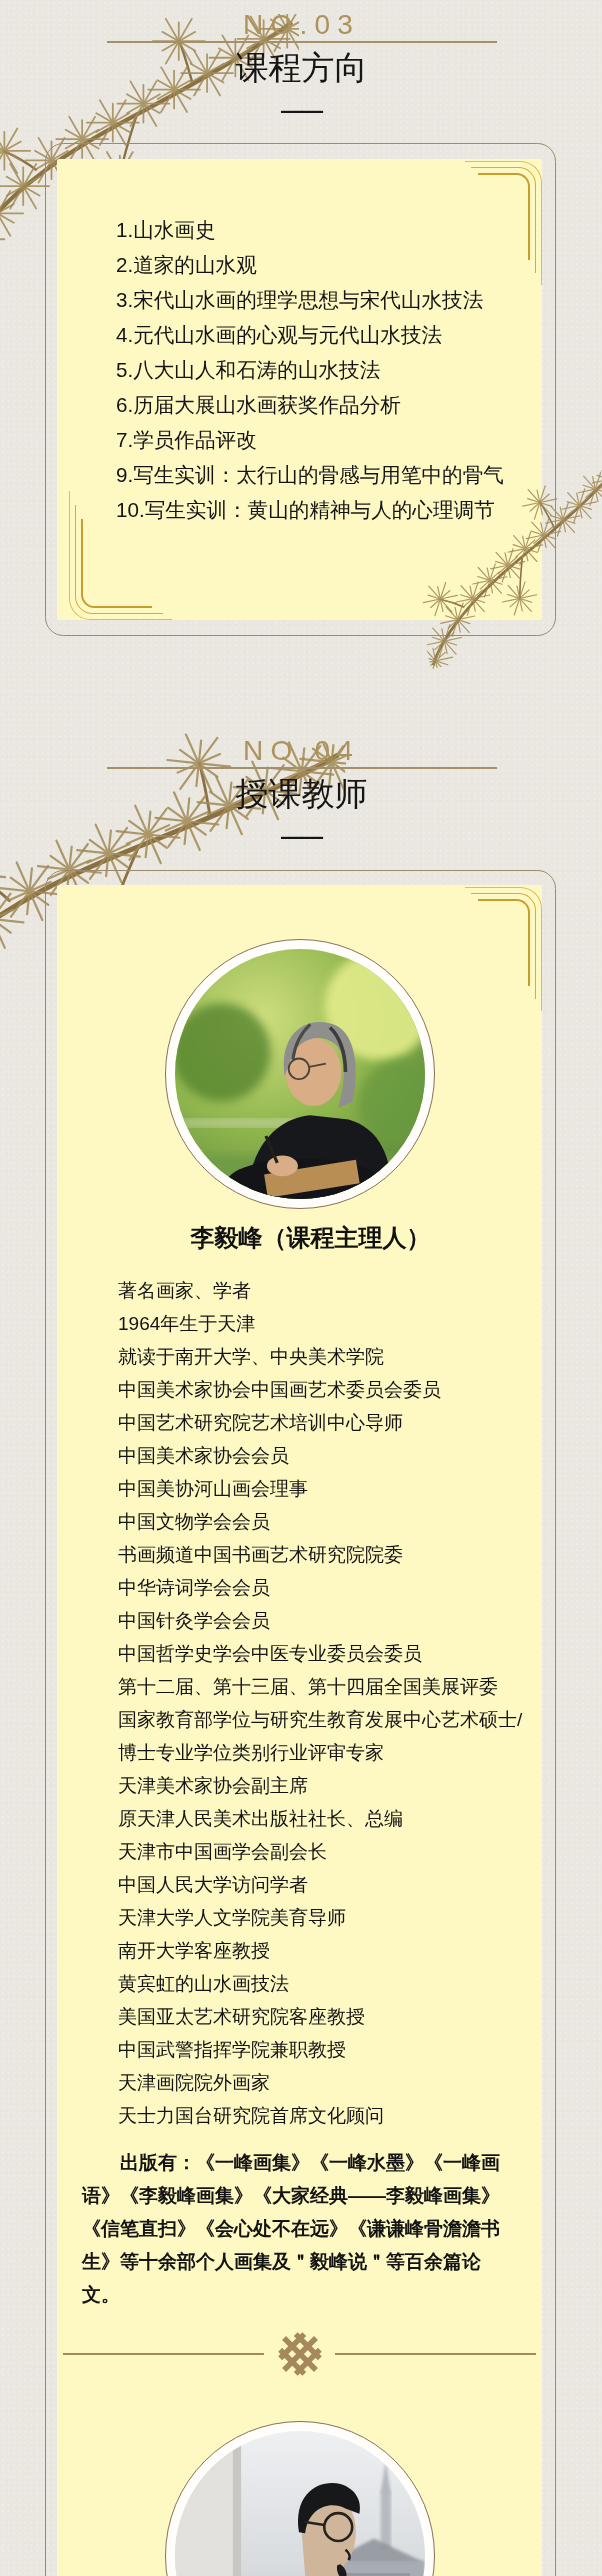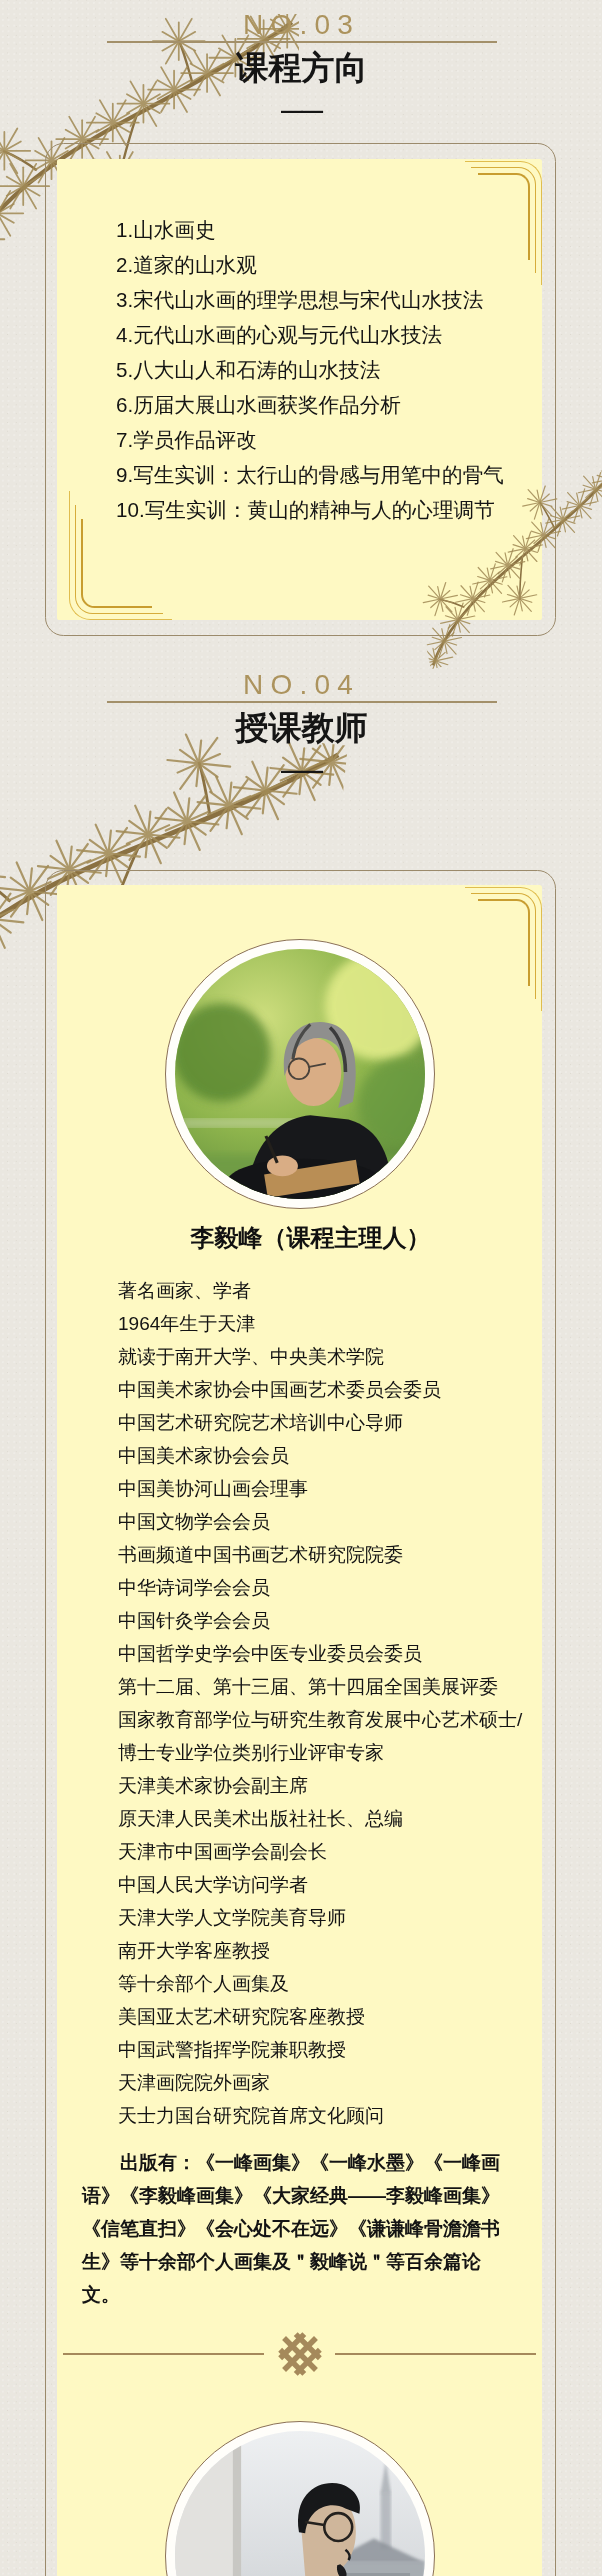--- a/index.html
+++ b/index.html
@@ -6,24 +6,24 @@
   #page{position:relative;width:603px;height:3341px;margin:0 auto;overflow:hidden;
         background:#eae7e0;color:#141414;
         font-family:"Liberation Sans","DejaVu Sans",sans-serif;}
   #page::before{content:"";position:absolute;inset:0;z-index:0;pointer-events:none;
         background-image:radial-gradient(rgba(255,255,255,.55) 0.5px,transparent 0.8px),
                          radial-gradient(rgba(160,152,132,.16) 0.5px,transparent 0.8px);
         background-size:5.7px 5.7px,8.8px 8.8px;background-position:0 0,3.1px 4.6px;}
 
   
   .sec-header{position:absolute;left:0;width:100%;text-align:center;z-index:3;}
-  #sec3{top:12px;} #sec4{top:672px;}
+  #sec3{top:12px;} #sec4{top:738px;}
   .sec-no{font-size:28px;line-height:26px;letter-spacing:7.2px;color:#ac935d;}
   .sec-underline{width:390px;height:2.1px;background:#a3906a;margin:3.1px auto 0;}
-  .sec-title{font-size:33px;line-height:37px;font-weight:700;margin-top:6.2px;color:#151515;}
+  .sec-title{font-size:33px;line-height:37px;font-weight:400;margin-top:6.2px;color:#151515;}
   .sec-dash{font-size:21.6px;line-height:21.6px;font-weight:700;margin-top:13.4px;color:#151515;letter-spacing:-1px;}
 
   
   .card-outline{position:absolute;left:45px;width:511px;border:1.5px solid #9b8a6b;
         border-radius:18.5px;z-index:2;box-sizing:border-box;}
   #card1-outline{top:143px;height:493px;}
   #card2-outline{top:870px;height:2425px;}
   .card-white{position:absolute;left:57px;width:485px;background:#fef9c3;z-index:2;border-radius:2.6px;}
   #card1{top:159px;height:461px;}
   #card2{top:885px;height:2393px;overflow:hidden;}
@@ -212,21 +212,21 @@
       <li>中国针灸学会会员</li>
       <li>中国哲学史学会中医专业委员会委员</li>
       <li>第十二届、第十三届、第十四届全国美展评委</li>
       <li>国家教育部学位与研究生教育发展中心艺术硕士/博士专业学位类别行业评审专家</li>
       <li>天津美术家协会副主席</li>
       <li>原天津人民美术出版社社长、总编</li>
       <li>天津市中国画学会副会长</li>
       <li>中国人民大学访问学者</li>
       <li>天津大学人文学院美育导师</li>
       <li>南开大学客座教授</li>
-      <li>等十余部个人画集及</li>
+      <li>黄宾虹的山水画技法</li>
       <li>美国亚太艺术研究院客座教授</li>
       <li>中国武警指挥学院兼职教授</li>
       <li>天津画院院外画家</li>
       <li>天士力国台研究院首席文化顾问</li>
     </ul>
 
     <p class="para">出版有：《一峰画集》《一峰水墨》《一峰画语》《李毅峰画集》《大家经典——李毅峰画集》《信笔直扫》《会心处不在远》《谦谦峰骨澹澹书生》等十余部个人画集及＂毅峰说＂等百余篇论文。</p>
 
     <div class="divider">
       <div class="div-line"></div>

